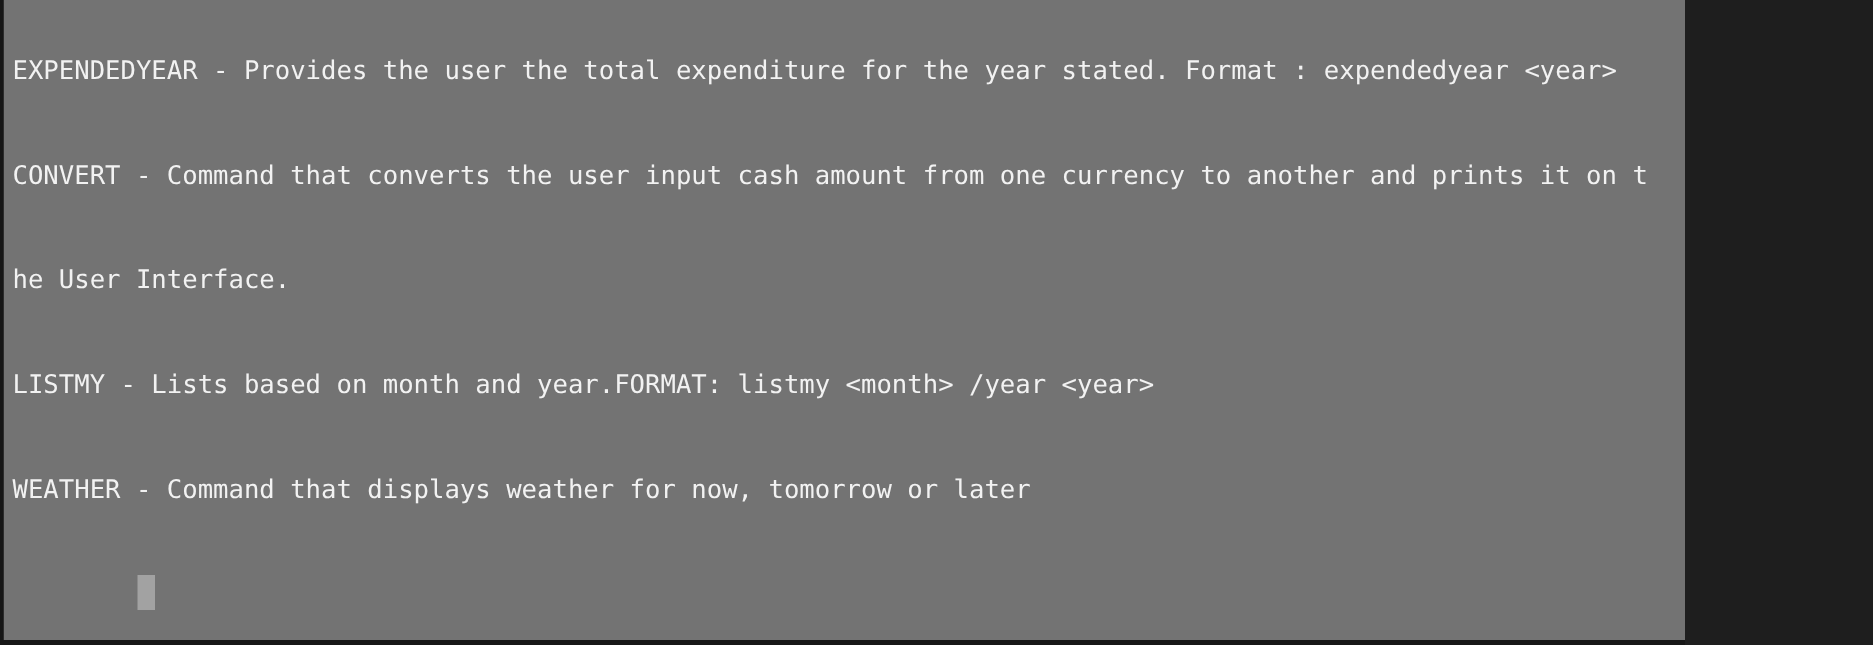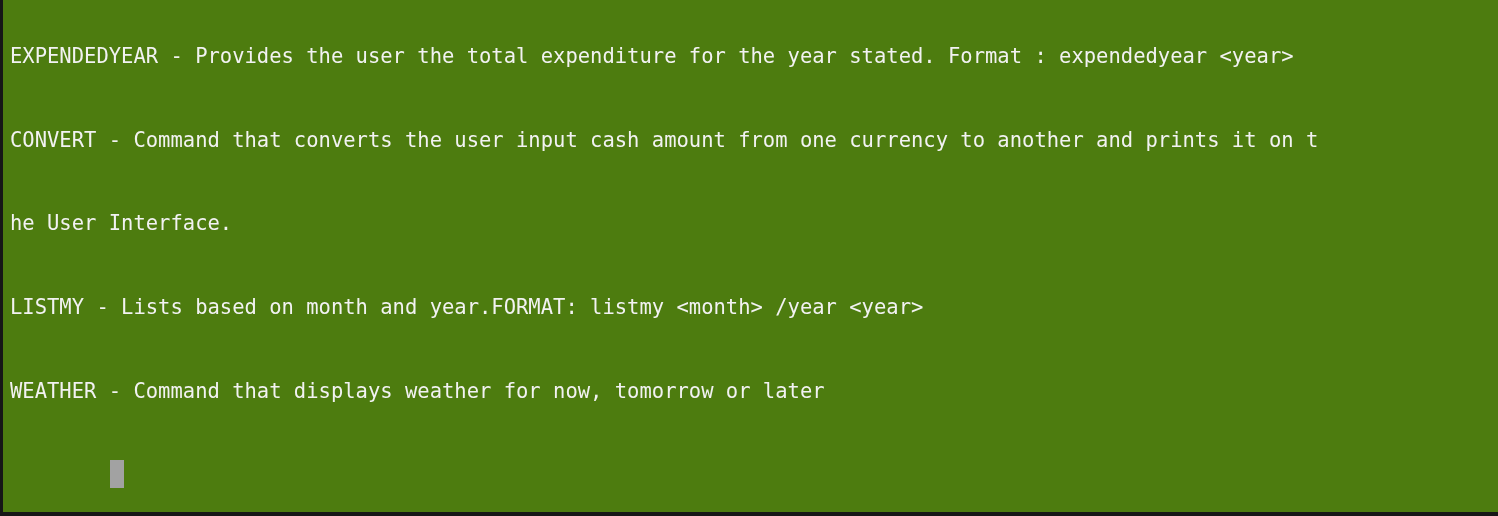--- a/index.html
+++ b/index.html
@@ -9,23 +9,23 @@
   }
   body {
     width: 1498px;
     height: 516px;
     overflow: hidden;
     font-family: "DejaVu Sans Mono", "Liberation Mono", monospace;
   }
 
   #console {
     position: relative;
-    width: 1498px;
+    width: 1348px;
     height: 516px;
-    background: #4d7c0f;
+    background: #737373;
     box-sizing: border-box;
     overflow: hidden;
   }
 
   
   #edge-left {
     position: absolute;
     left: 0; top: 0;
     width: 3px; height: 516px;
     background: #161616;

